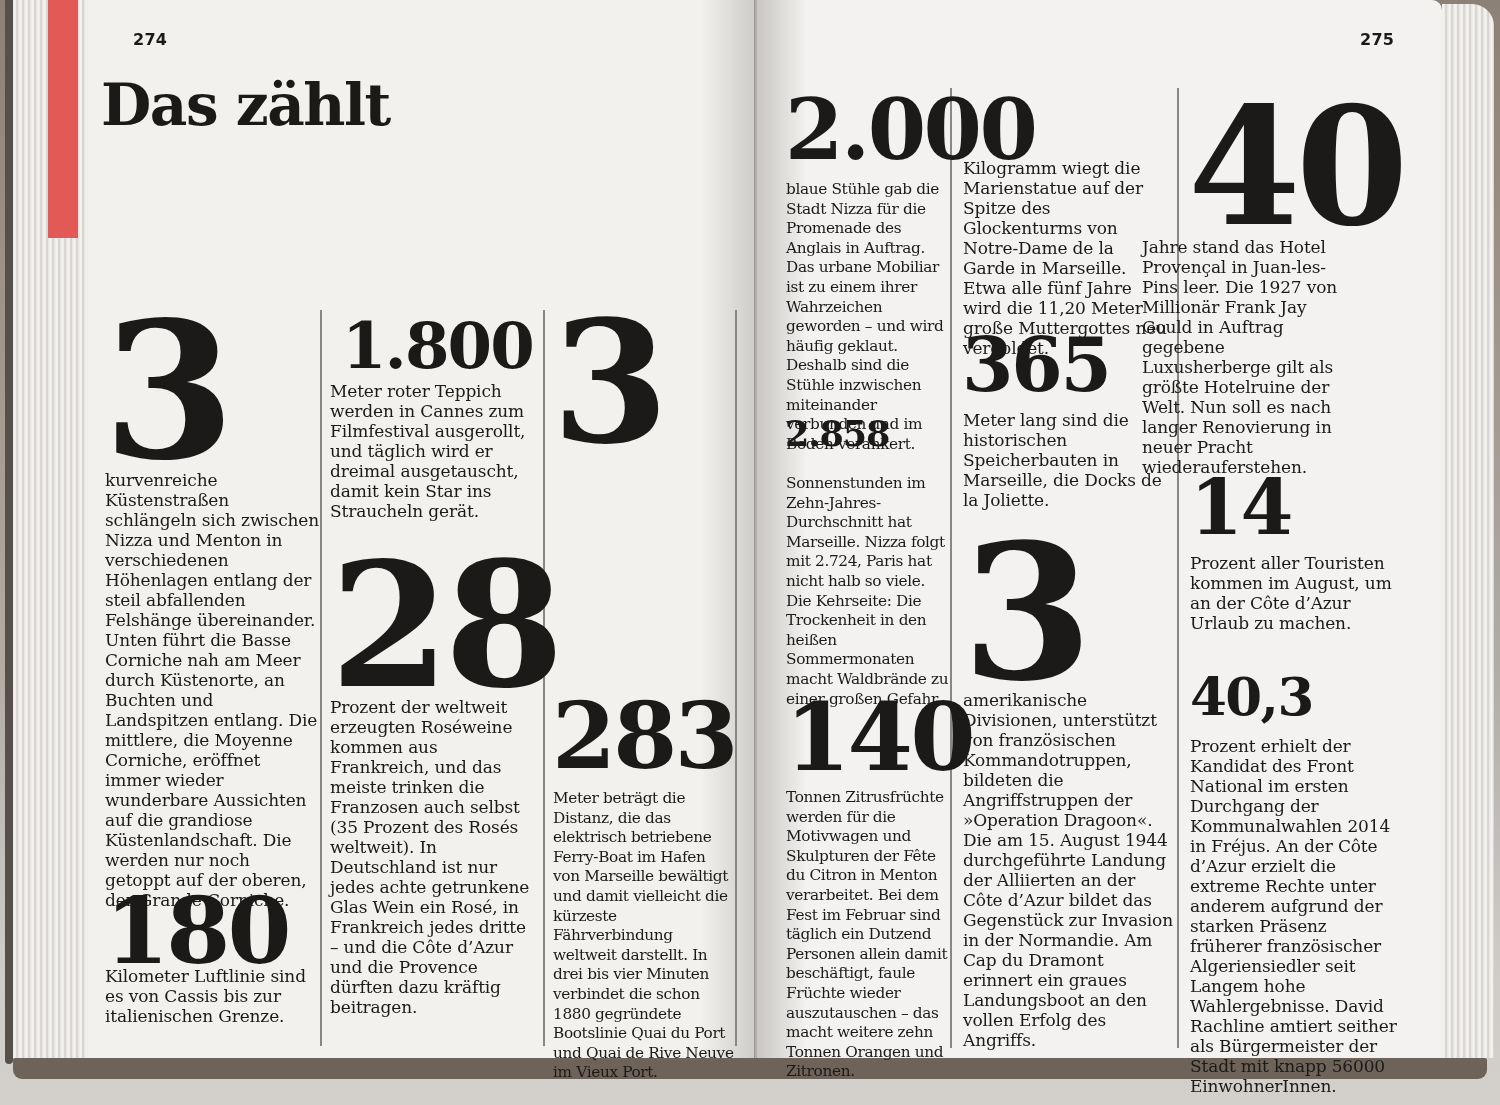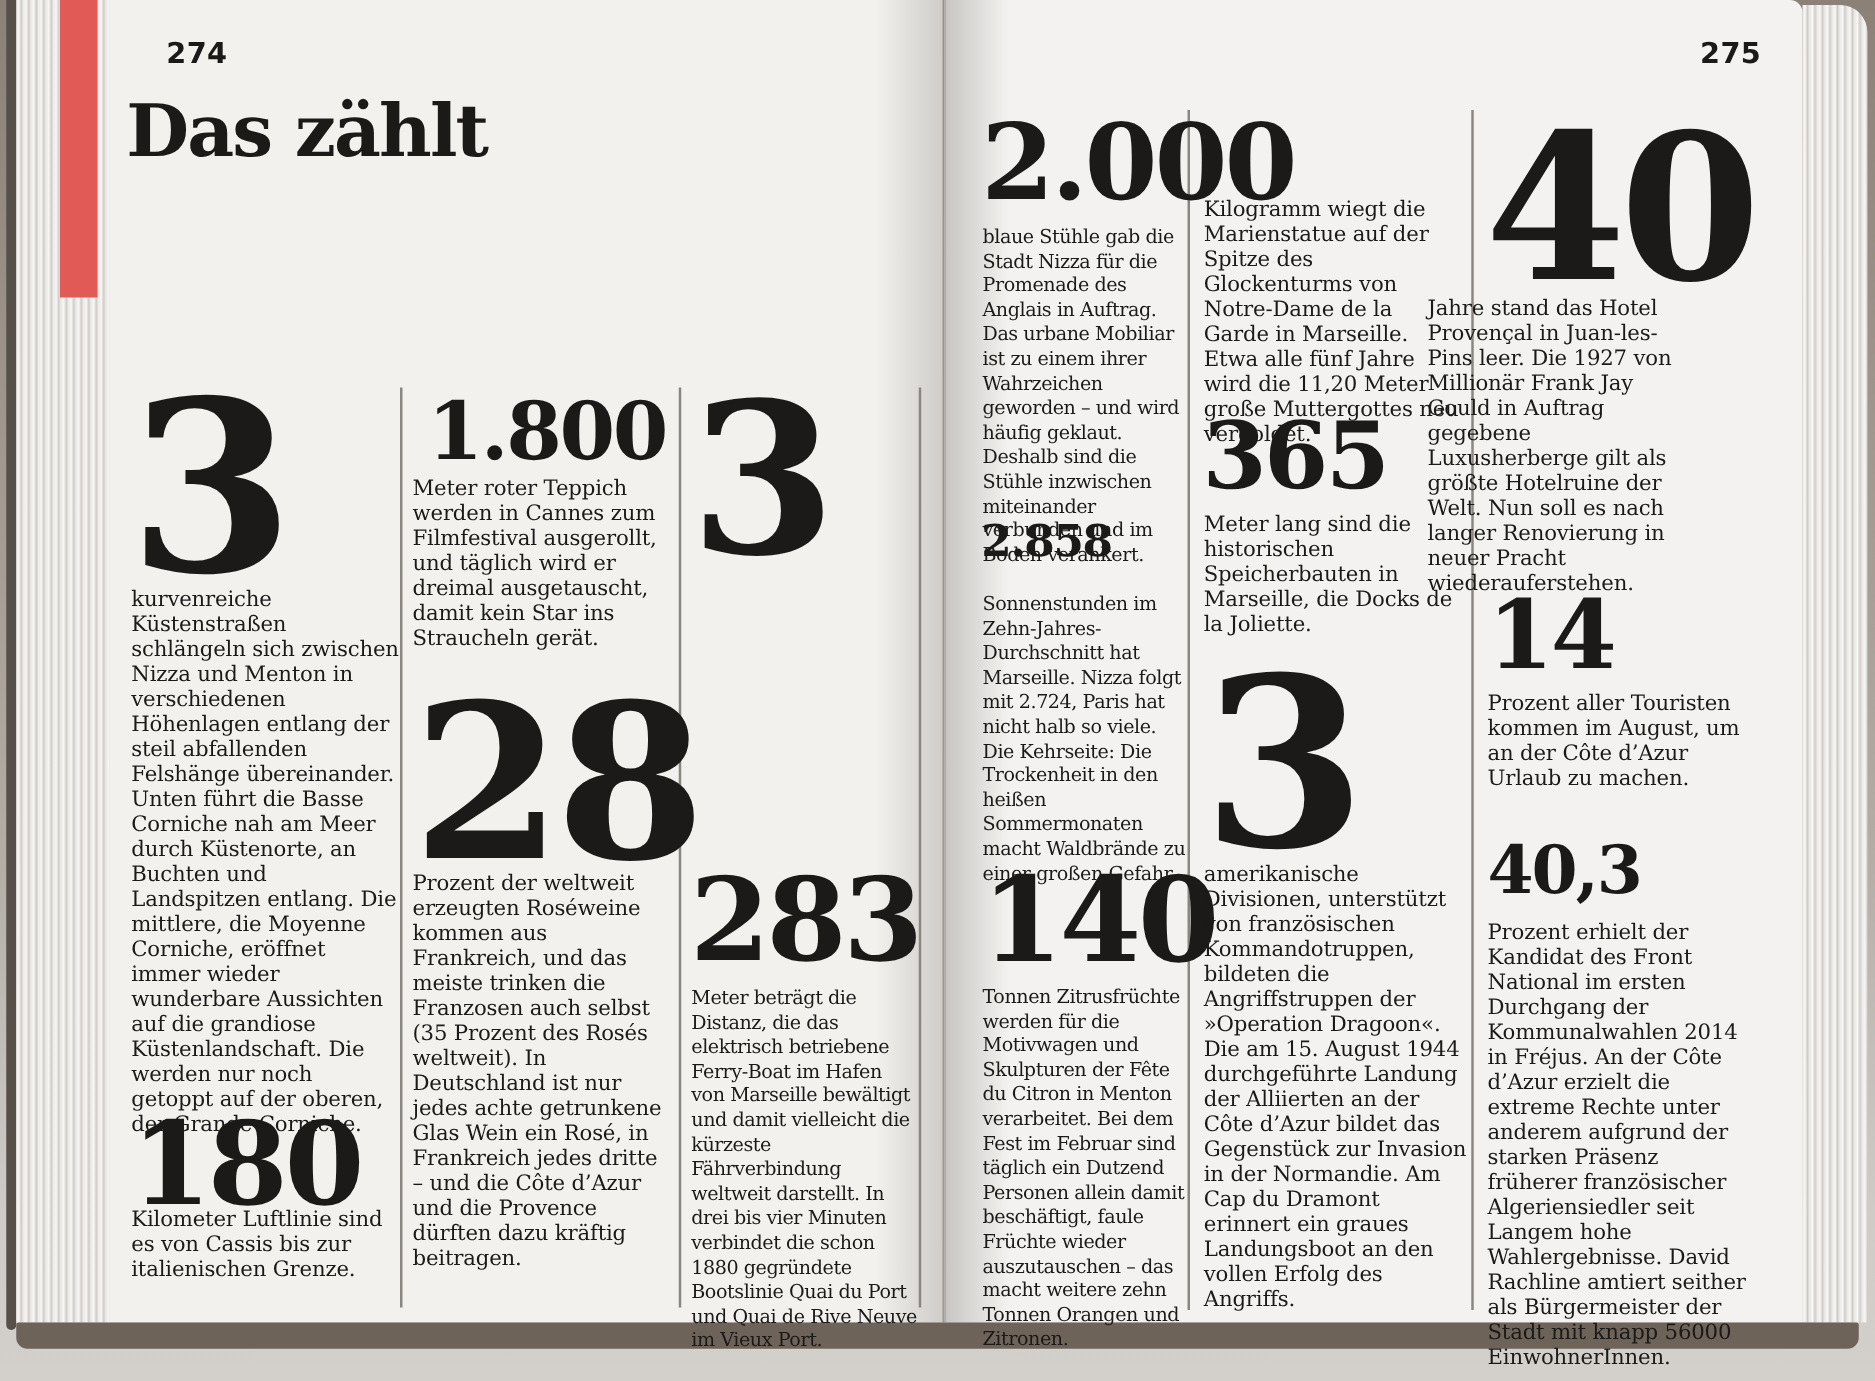--- a/index.html
+++ b/index.html
@@ -23,21 +23,21 @@
     background:linear-gradient(90deg,rgba(80,74,68,0) 0%,rgba(80,74,68,0.22) 100%);}
   .spine-seam{position:absolute;left:754px;top:0;width:3px;height:1058px;background:rgba(70,64,58,0.38);}
   .spine-shadow-r{position:absolute;left:757px;top:0;width:50px;height:1058px;
     background:linear-gradient(90deg,rgba(80,74,68,0.26) 0%,rgba(80,74,68,0) 100%);}
   .cover-bottom{position:absolute;left:13px;top:1058px;width:1474px;height:21px;background:#6e6359;border-radius:2px 2px 9px 9px;}
   
   .red-bar{position:absolute;left:48px;top:0;width:30px;height:238px;background:#e25a55;}
   .col-rule{position:absolute;width:2px;background:#8a8783;}
   
   .pageno{position:absolute;font-family:"DejaVu Sans","Liberation Sans",sans-serif;
-    font-weight:bold;font-size:23px;letter-spacing:.3px;}
+    font-weight:bold;font-size:16px;letter-spacing:.3px;}
   .headline{position:absolute;font-weight:bold;font-size:58px;letter-spacing:-1.5px;line-height:1;}
   .intro{position:absolute;font-size:23px;line-height:28px;letter-spacing:-0.1px;}
   .intro .hl{color:#e2534e;font-weight:bold;}
   .num{position:absolute;font-weight:bold;line-height:1;letter-spacing:-0.03em;white-space:nowrap;}
   .blurb{position:absolute;font-size:17px;line-height:20px;letter-spacing:-0.15px;text-align:left;hyphens:auto;}
   .blurb.cond{font-size:15.3px;line-height:19.6px;letter-spacing:-0.35px;}
 </style>
 </head>
 <body>
 

